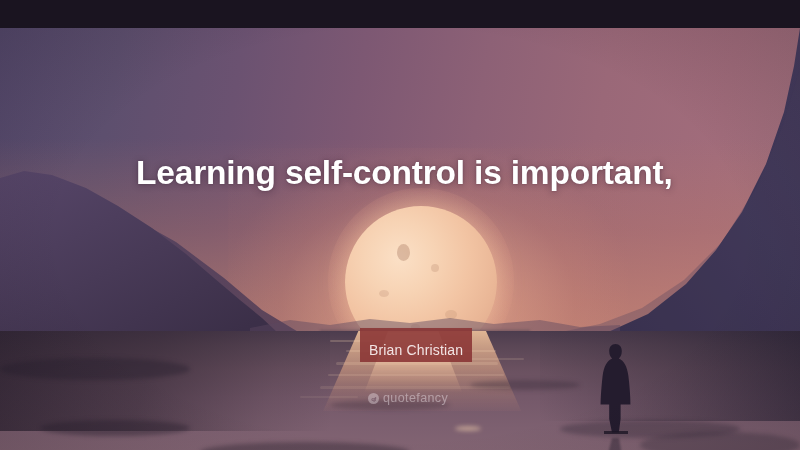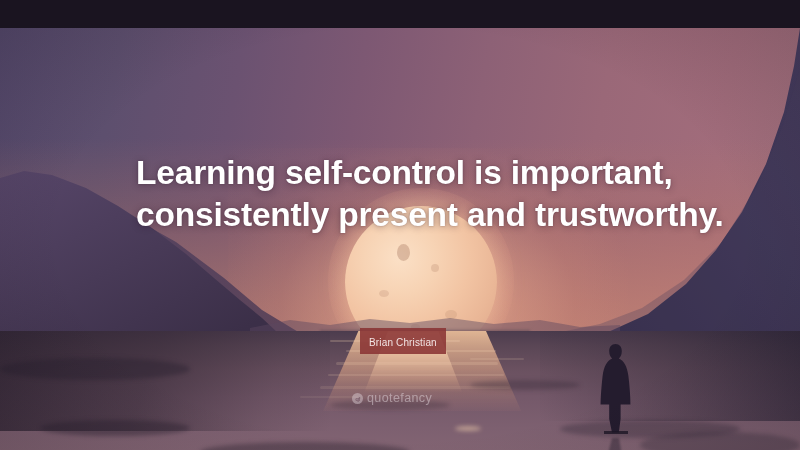--- a/index.html
+++ b/index.html
@@ -243,32 +243,32 @@
     letter-spacing: -0.2px;
     white-space: nowrap;
     text-shadow: 0 1px 7px rgba(40,20,40,0.38),
                  0 0 2px rgba(50,28,50,0.30);
   }
 
   .author-badge {
     position: absolute;
     left: 360px;
     top: 300px;
-    padding: 8px 9px 5px 9px;
+    padding: 16px 9px 5px 9px;
     background: rgba(138,52,52,0.88);
     color: #f2e4e4;
-    font-size: 10px;
+    font-size: 14px;
     line-height: 13px;
     letter-spacing: 0.15px;
     white-space: nowrap;
   }
 
   .watermark {
     position: absolute;
-    left: 352px;
+    left: 368px;
     top: 364px;
     display: flex;
     align-items: center;
     gap: 4px;
     opacity: 0.55;
   }
   .wm-logo {
     width: 11px;
     height: 11px;
     border-radius: 50%;
@@ -381,21 +381,20 @@
                C31.2,23.6 28,17.6 22.8,15.6
                C24,14.4 25.8,12.2 25.8,8.2 C25.8,4 23.5,1 19.5,1 Z" fill="#241c2e"></path>
       <path d="M8,88 L32,88 L32,91 L8,91 Z" fill="#1d1726" opacity="0.8"></path>
     </svg>
   </div>
 
   <div class="vignette"></div>
 
   <div class="quote-block">
     <span class="quote-line">Learning self-control is important,</span>
-    <span class="quote-line">consistently present and trustworthy.</span>
   </div>
 
   <div class="author-badge">Brian Christian</div>
 
   <div class="watermark">
     <span class="wm-logo">qf</span>
     <span class="wm-text">quotefancy</span>
   </div>
 
 </div>

